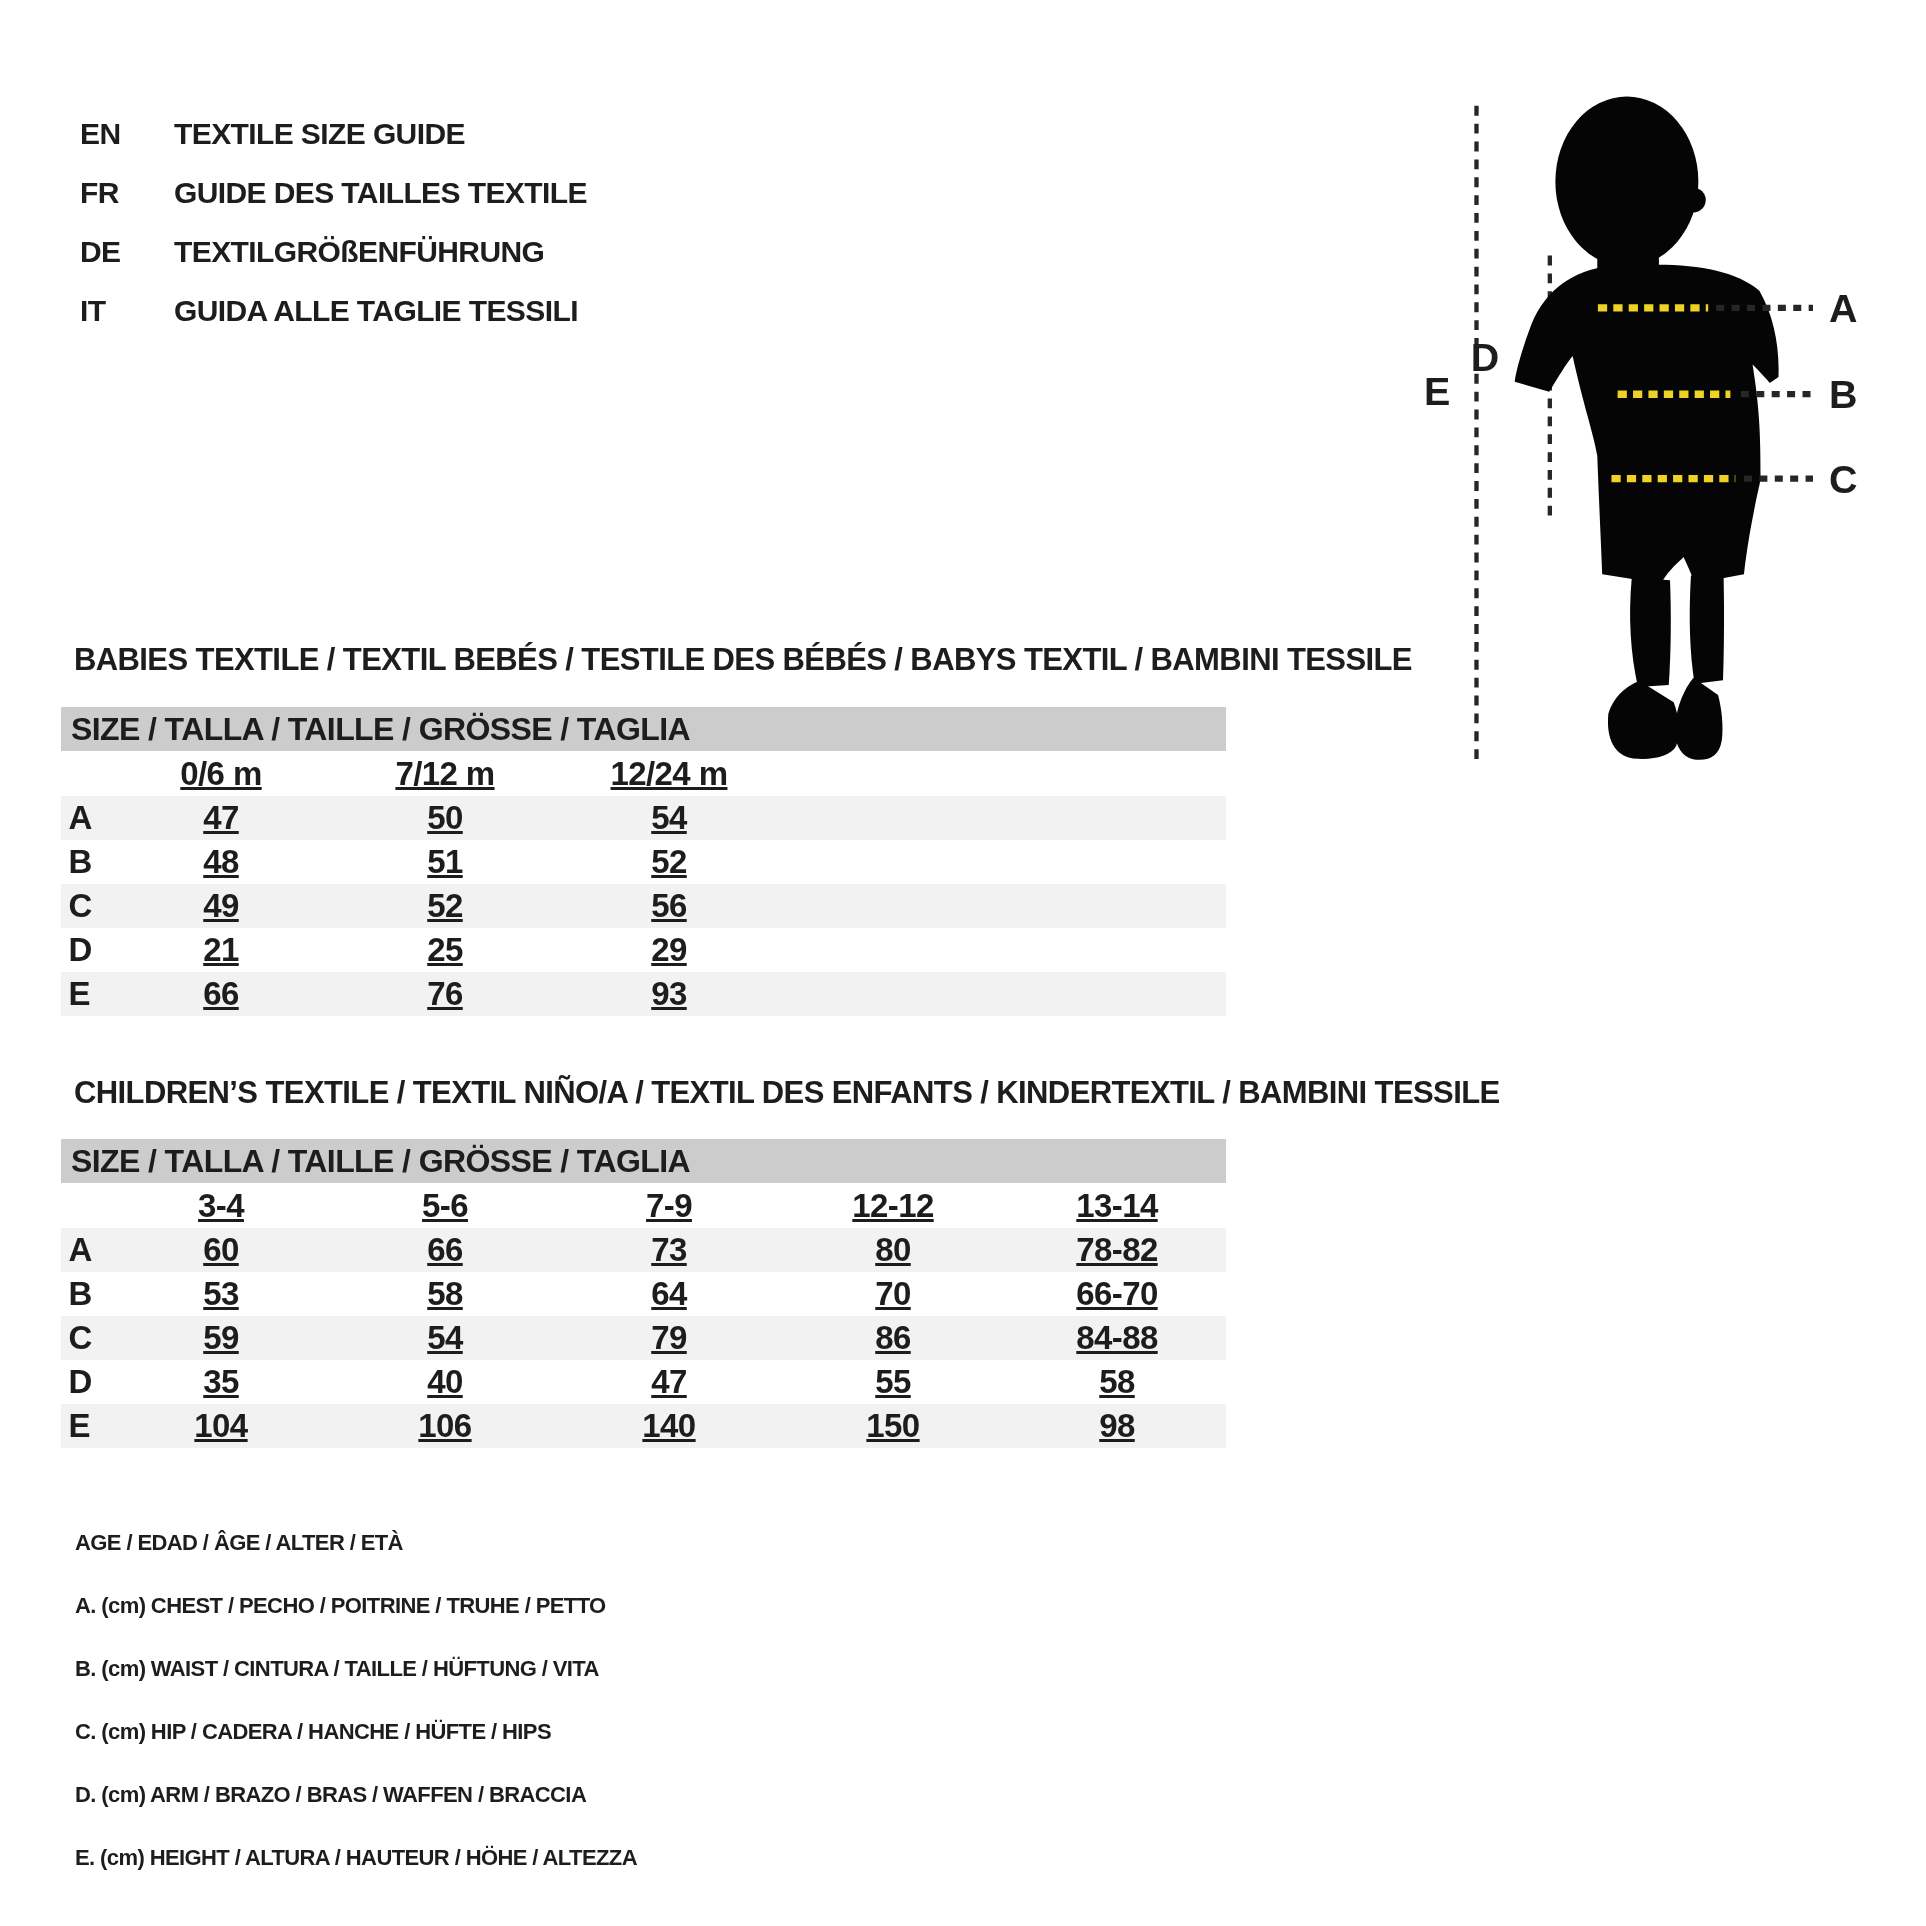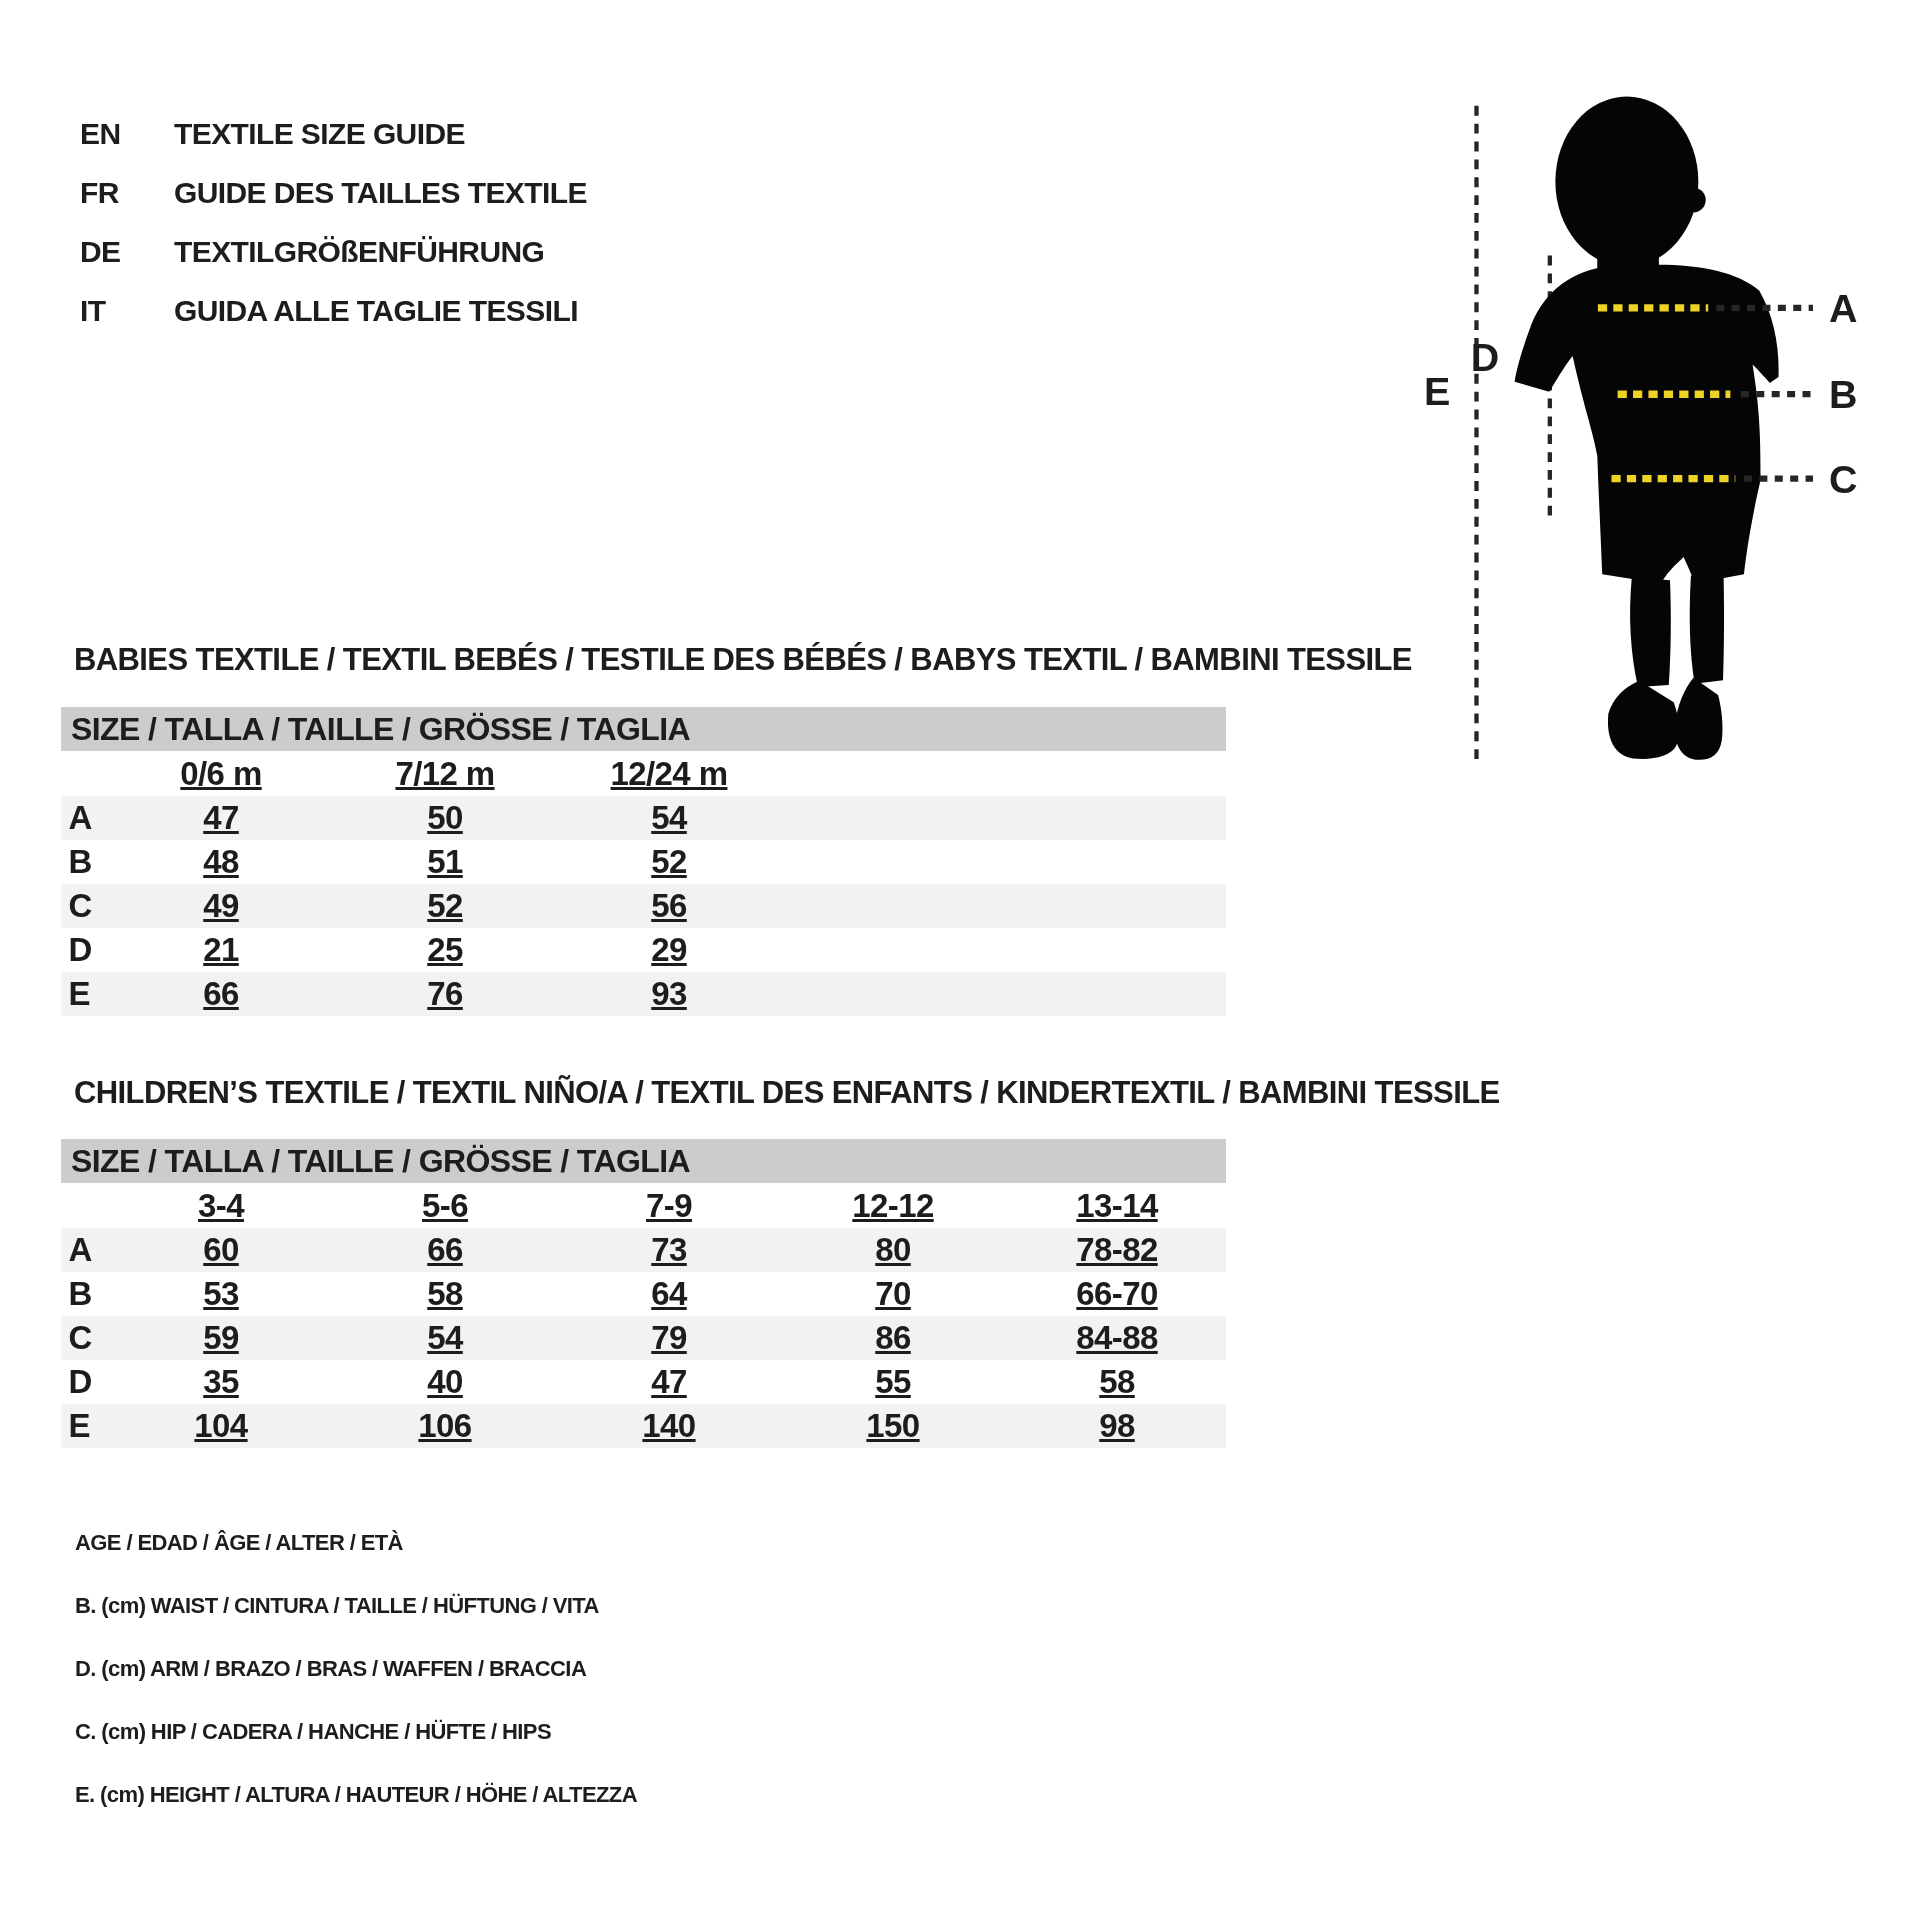--- a/index.html
+++ b/index.html
@@ -205,20 +205,21 @@
       <span class="cell-val">104</span>
       <span class="cell-val">106</span>
       <span class="cell-val">140</span>
       <span class="cell-val">150</span>
       <span class="cell-val">98</span>
     </div>
   </div>
 
   <div class="legend">
     <div class="legend-line">AGE / EDAD / ÂGE / ALTER / ETÀ</div>
+    <div class="legend-line">A. (cm) CHEST / PECHO / POITRINE / TRUHE / PETTO</div>
     <div class="legend-line">B. (cm) WAIST / CINTURA / TAILLE / HÜFTUNG / VITA</div>
+    <div class="legend-line">C. (cm) HIP / CADERA / HANCHE / HÜFTE / HIPS</div>
     <div class="legend-line">D. (cm) ARM / BRAZO / BRAS / WAFFEN / BRACCIA</div>
-    <div class="legend-line">C. (cm) HIP / CADERA / HANCHE / HÜFTE / HIPS</div>
     <div class="legend-line">E. (cm) HEIGHT / ALTURA / HAUTEUR / HÖHE / ALTEZZA</div>
   </div>
 
 </div>
 
 
 </body></html>

